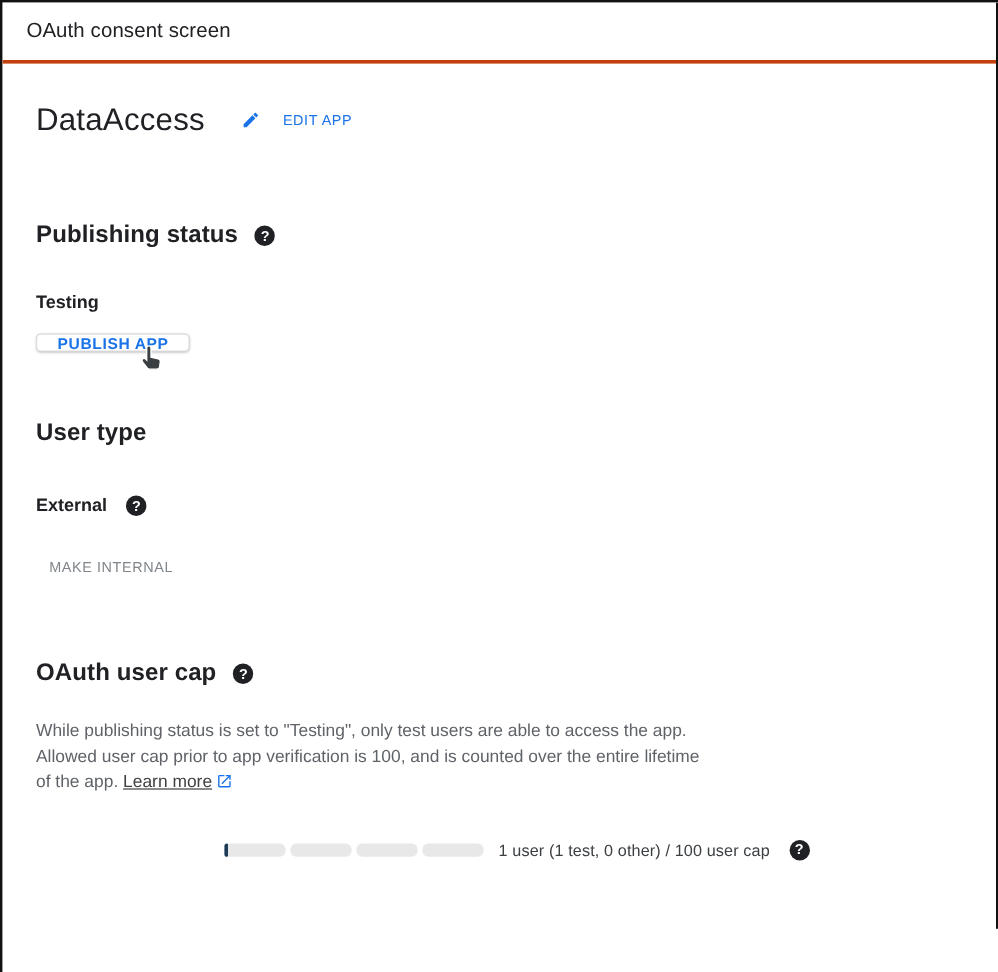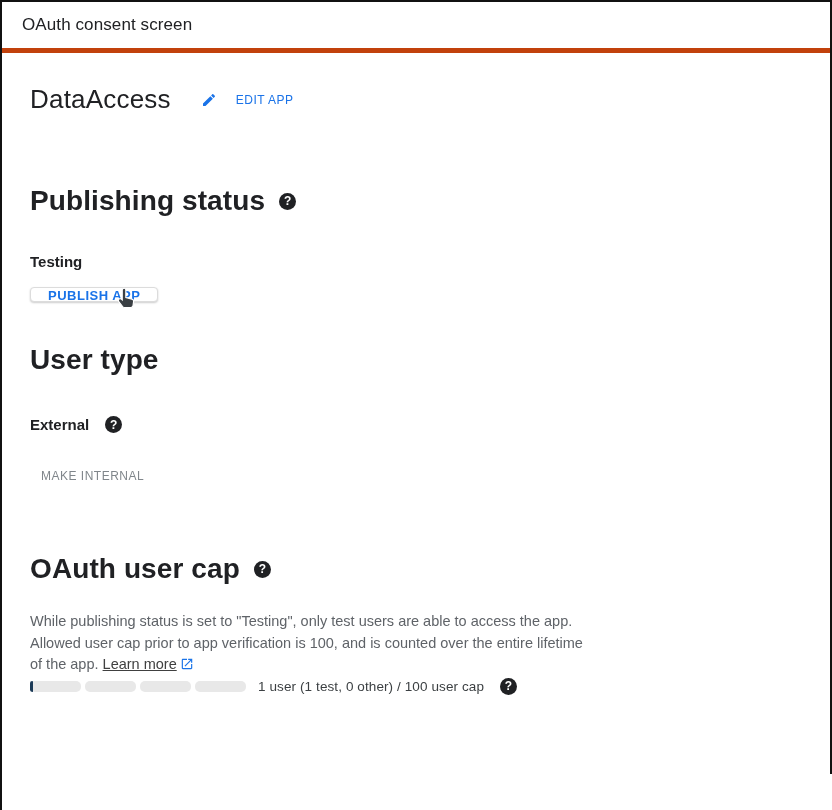--- a/index.html
+++ b/index.html
@@ -19,40 +19,40 @@
     overflow: hidden;
   }
   .right-edge {
     position: absolute; top: 0; right: 0;
     width: 2px; height: 772px; background: #111;
   }
   .page-header {
     height: 51px;
     display: flex; align-items: center;
     padding: 0 20px;
-    border-bottom: 5px solid #c2410c;
+    border-bottom: 3px solid #c2410c;
   }
   .page-title { font-size: 17px; font-weight: 400; margin: 0; letter-spacing: .1px; }
 
   .content { padding-left: 28px; }
 
   .app-row { margin-top: 31px; display: flex; align-items: center; gap: 22px; }
   .app-name { font-size: 26px; font-weight: 400; margin: 0; letter-spacing: .2px; }
 
   .text-btn {
     display: inline-flex; align-items: center; gap: 19px;
     background: none; border: none; padding: 6px 8px;
     color: #1a73e8; font-family: inherit;
     font-size: 12px; font-weight: 400; letter-spacing: .5px;
     cursor: pointer;
   }
   .text-btn.disabled { color: #80868b; cursor: default; align-items: flex-end; }
 
   .heading-row { display: flex; align-items: center; gap: 14px; }
-  .sec-heading { font-size: 28px; font-weight: 700; margin: 0; letter-spacing: .1px; }
+  .sec-heading { font-size: 20px; font-weight: 700; margin: 0; letter-spacing: .1px; }
 
   .help-badge {
     width: 17px; height: 17px; border-radius: 50%;
     background: #202124; color: #fff;
     display: inline-flex; align-items: center; justify-content: center;
     font-size: 12px; font-weight: 700; line-height: 1;
     flex: 0 0 auto; cursor: pointer; user-select: none;
   }
 
   .mt-publishing { margin-top: 70px; }
@@ -64,36 +64,36 @@
     background: #fff;
     border: 1px solid #dcdcdc; border-radius: 4px;
     box-shadow: 0 1px 2px rgba(0,0,0,.20);
     color: #1a73e8; font-family: inherit;
     font-size: 13px; font-weight: 700; letter-spacing: .5px;
     cursor: pointer;
   }
 
   .hand-cursor { position: absolute; left: 110px; top: 283px; width: 28px; height: 30px; pointer-events: none; }
 
-  .mt-usertype { margin-top: 40px; }
+  .mt-usertype { margin-top: 54px; }
   .subvalue-row { display: flex; align-items: center; gap: 16px; margin-top: 40px; }
   .subvalue { font-size: 15px; font-weight: 700; }
   .make-internal { margin-top: 30px; margin-left: 3px; }
 
   .mt-usercap { margin-top: 64px; }
   .cap-desc {
     margin: 26px 0 0 0;
     width: 560px;
     font-size: 14.5px; line-height: 21.5px;
     color: #5f6368;
   }
   .cap-desc a { color: #404040; }
   .ext-icon { display: inline-block; vertical-align: -2px; margin-left: 3px; }
 
-  .progress-row { display: flex; align-items: center; }
+  .progress-row { margin-top: 34px; display: flex; align-items: center; justify-content: center; }
   .progress-track {
     position: relative;
     width: 216px; height: 11px;
     display: flex; gap: 4px;
   }
   .progress-seg { flex: 1 1 0; background: #e8e8e8; border-radius: 5px; }
   .progress-fill {
     position: absolute; left: 0; top: 0; height: 100%;
     background: #1b3a57; border-radius: 5px 2px 2px 5px;
     min-width: 3px;

